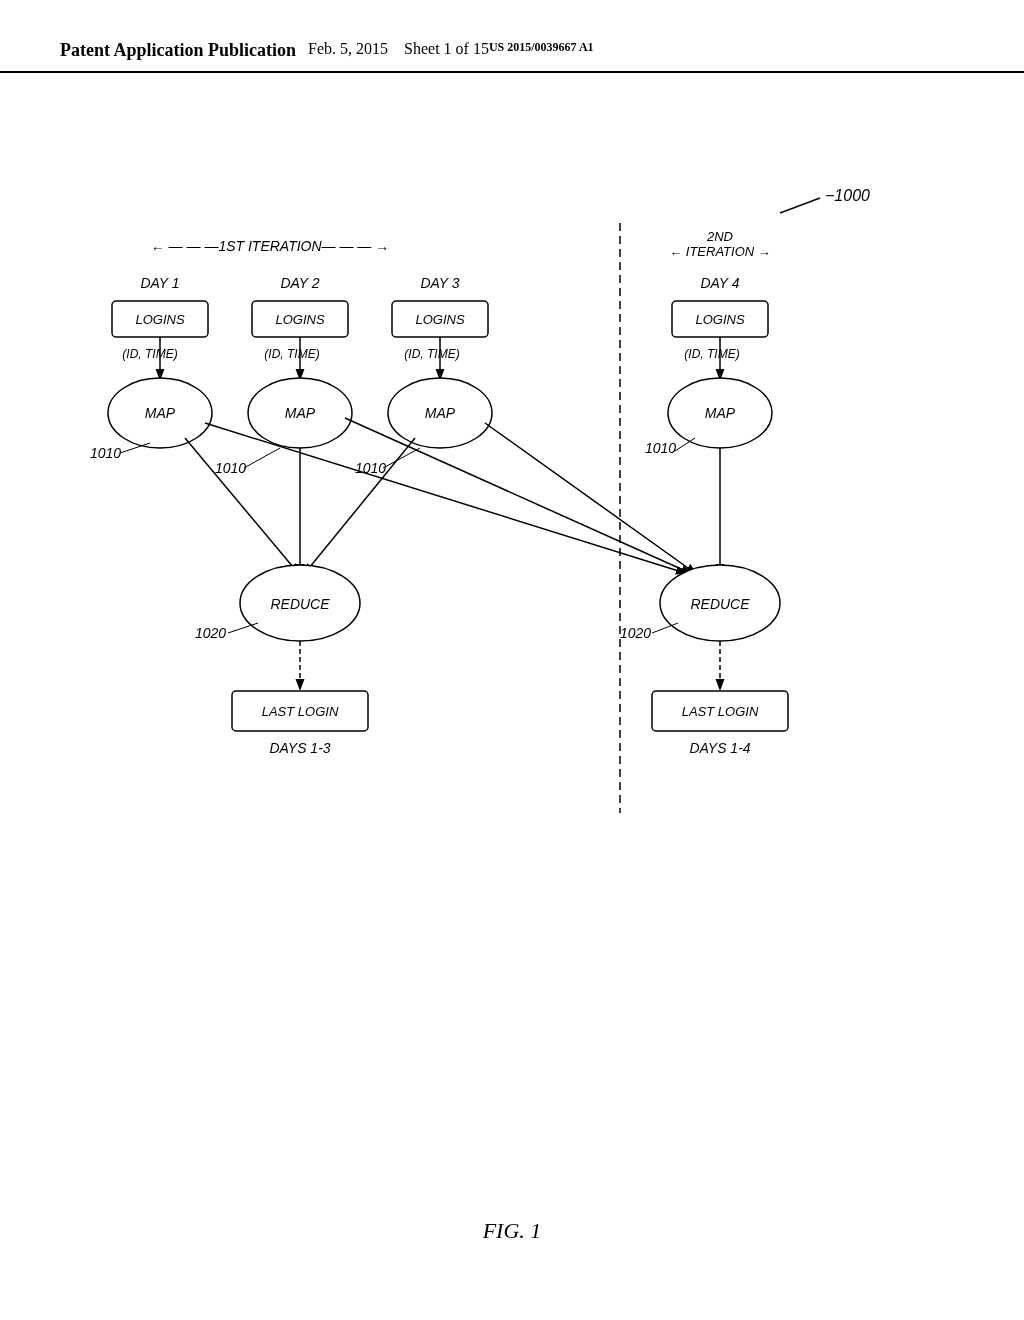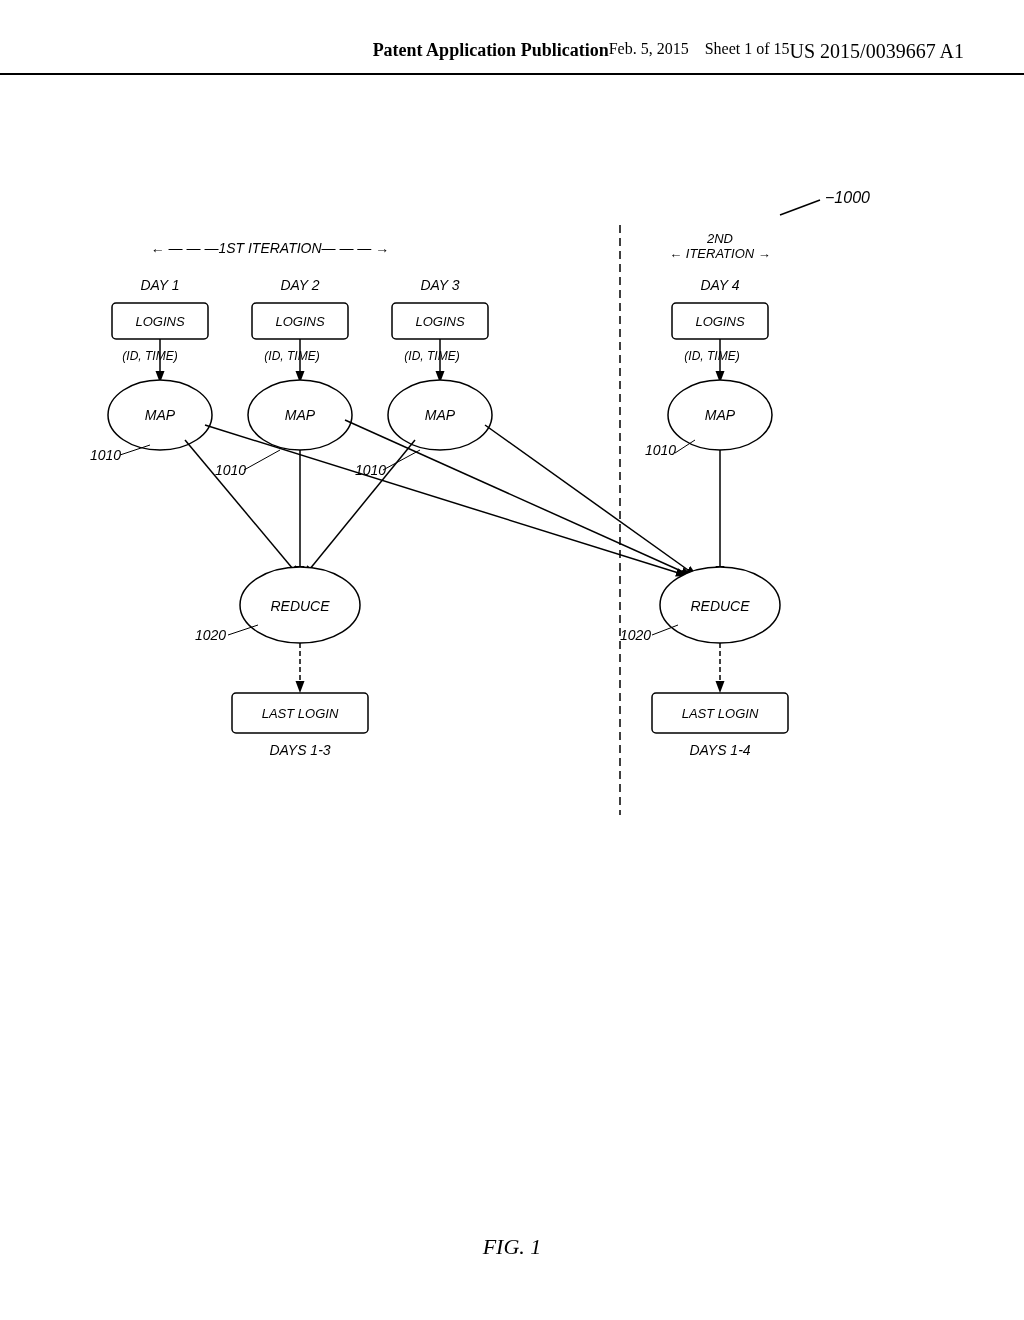--- a/index.html
+++ b/index.html
@@ -8,37 +8,38 @@
       height: 1320px;
       background: #ffffff;
       font-family: 'Times New Roman', Times, serif;
       position: relative;
       overflow: hidden;
     }
 
     
     .header {
       display: flex;
-      justify-content: flex-end;
+      justify-content: flex-start;
       align-items: flex-start;
       padding: 40px 60px 0 60px;
       border-bottom: 2px solid #000;
       padding-bottom: 10px;
     }
     .header-left {
       font-weight: bold;
       font-size: 18px;
     }
     .header-center {
       font-size: 16px;
       text-align: center;
+      margin-left: 12px;
     }
     .header-right {
-      font-size: 20px;
-      font-weight: normal;
+      font-size: 12px;
+      font-weight: bold;
     }
 
     
     .diagram-container {
       position: relative;
       width: 100%;
       height: 900px;
       margin-top: 20px;
       font-style: italic;
     }
@@ -47,21 +48,21 @@
       position: absolute;
       top: 0;
       left: 0;
       width: 100%;
       height: 100%;
     }
 
     
     .figure-label {
       position: absolute;
-      bottom: 60px;
+      bottom: 76px;
       left: 50%;
       transform: translateX(-50%);
       font-size: 22px;
       font-style: italic;
     }
   </style>
 </head>
 <body>
 
 <div class="header">

